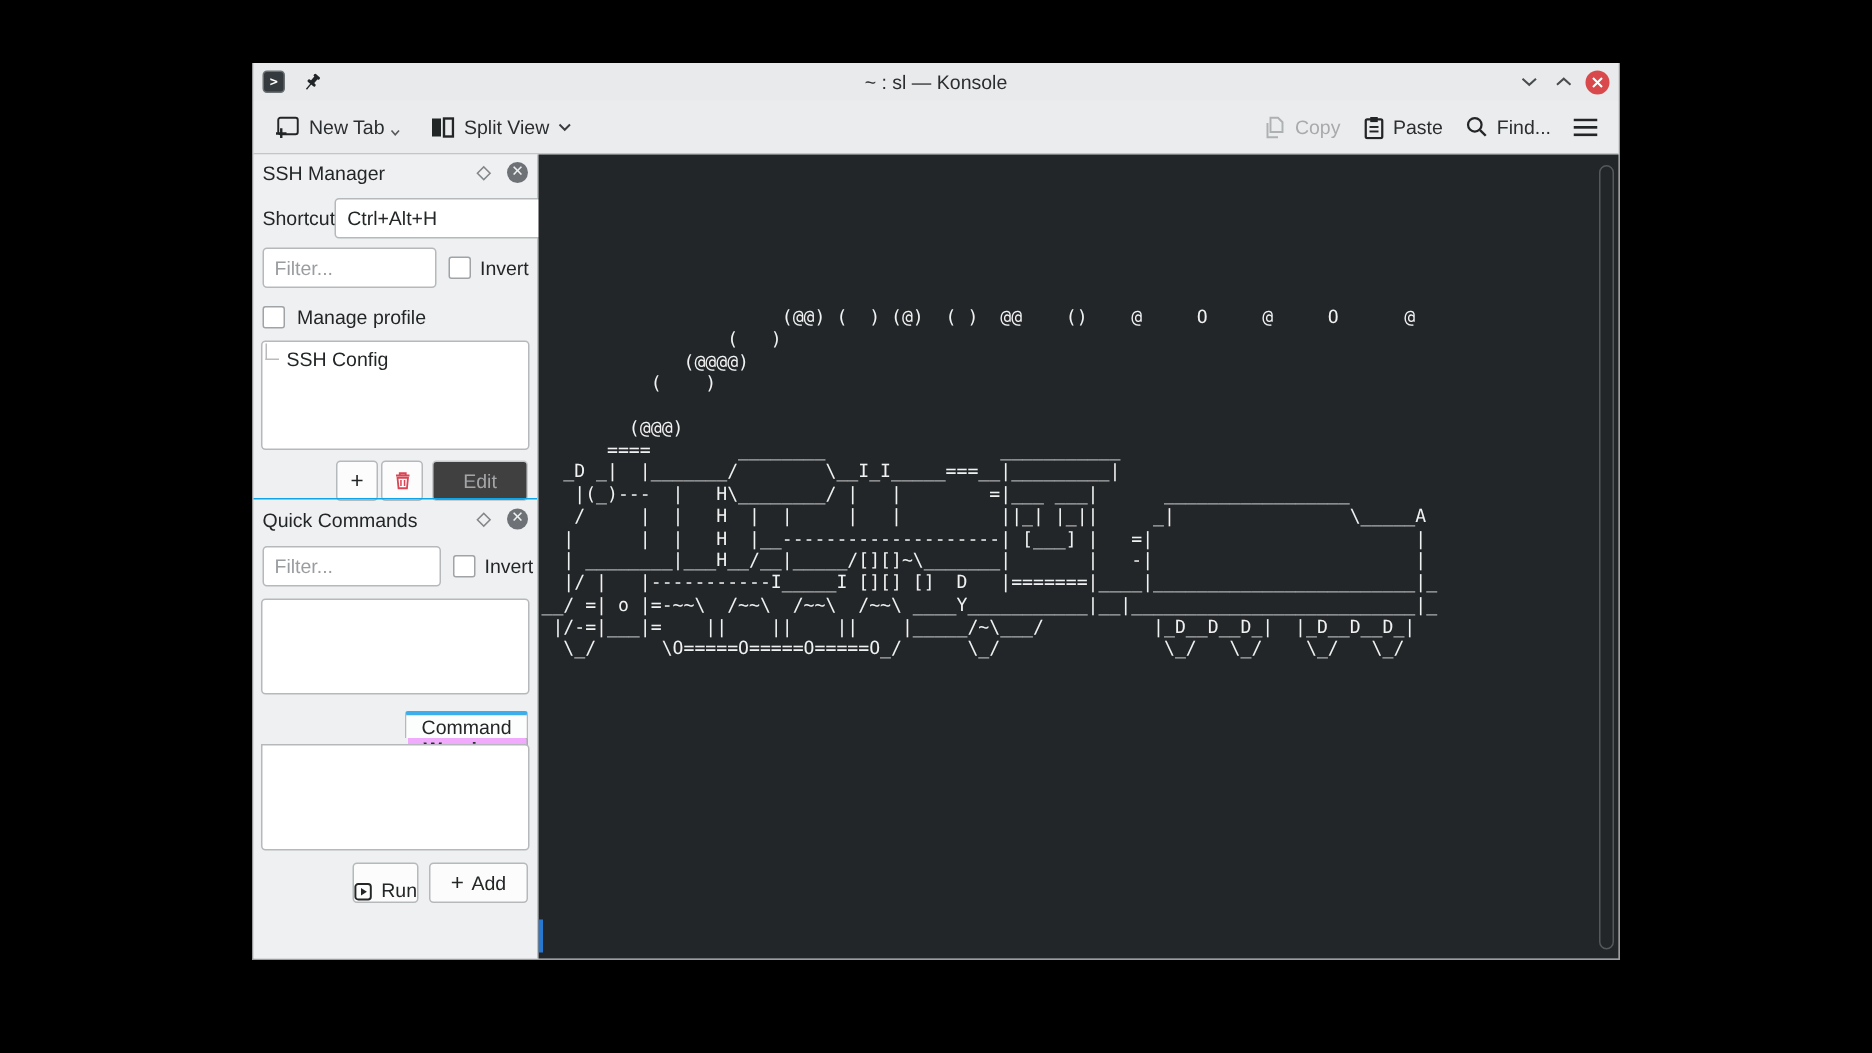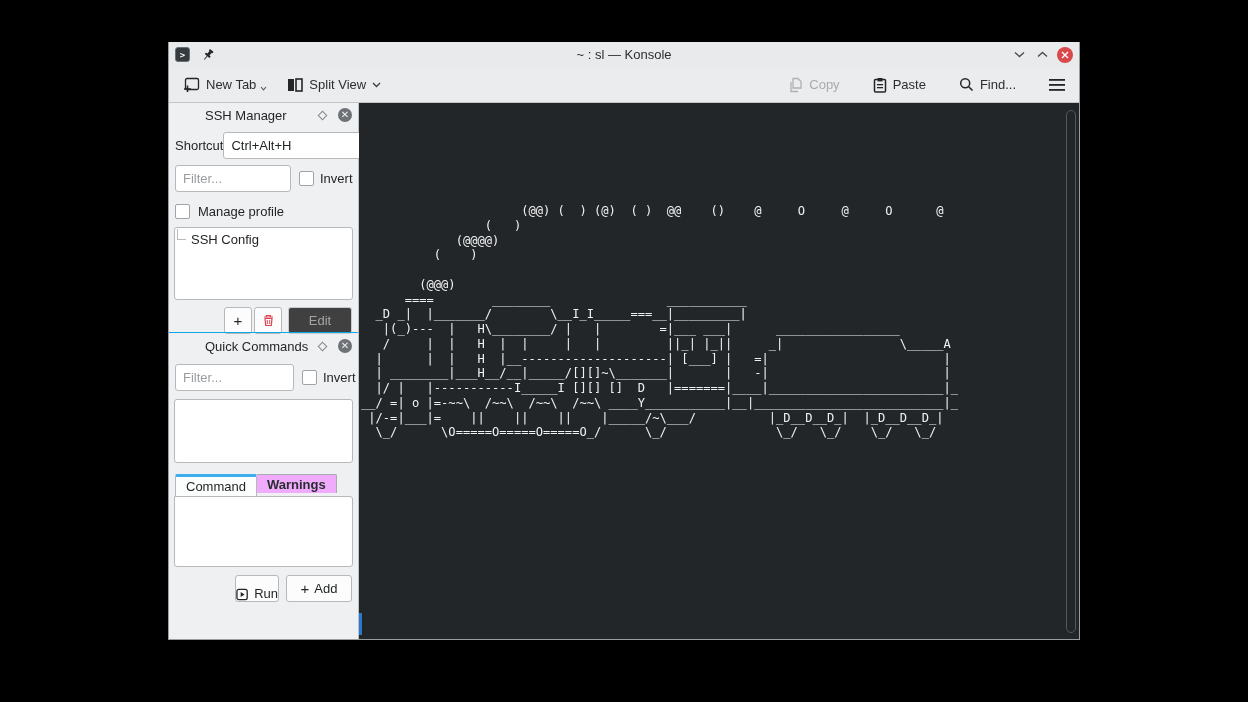--- a/index.html
+++ b/index.html
@@ -14,48 +14,48 @@
   .tb-pin{margin-left:11px;width:14px;height:14px;}
   .tb-title{position:absolute;left:0;right:0;text-align:center;font-size:13px;color:#2b2e30;}
   .tb-ctrls{margin-left:auto;display:flex;align-items:center;gap:6px;padding-right:6px;z-index:2;}
   .tb-btn{width:17px;height:17px;display:flex;align-items:center;justify-content:center;}
   .close-circle{width:16px;height:16px;border-radius:50%;background:#d9494c;display:flex;align-items:center;justify-content:center;}
   
   .toolbar{height:36px;background:#ebeced;border-bottom:1px solid #c3c5c6;display:flex;align-items:center;
     padding:0 8px;font-size:13px;color:#2b2e30;flex:0 0 auto;}
   .tbtn{display:flex;align-items:center;gap:6px;padding:4px 6px;border-radius:3px;}
   .tbtn.disabled{color:#a8abac;}
-  .tool-right{margin-left:auto;display:flex;align-items:center;gap:21px;}
+  .tool-right{margin-left:auto;display:flex;align-items:center;gap:3px;}
   .menucaret{align-self:flex-end;margin-bottom:1px;margin-left:-2px;}
   
   .main{flex:1;display:flex;min-height:0;}
   .sidebar{width:190px;background:#eff0f1;border-right:1px solid #bfc1c2;display:flex;flex-direction:column;flex:0 0 auto;}
   .panel{padding:0 6px;}
   .panel.ssh{height:229px;flex:0 0 auto;}
   .panel.qc{flex:1;border-top:1px solid #0ea5e9;}
-  .phead{height:24px;display:flex;align-items:center;font-size:13px;color:#232627;margin-left:30px;}
+  .phead{height:24px;display:flex;align-items:center;font-size:13px;color:#232627;}
   .phead .ptitle{flex:1;}
   .dock-diamond{width:7px;height:7px;border:1px solid #84878a;transform:rotate(45deg);margin-right:12px;}
   .dock-close{width:14px;height:14px;border-radius:50%;background:#6e7276;color:#eff0f1;
     font-size:10px;line-height:13px;text-align:center;font-weight:bold;}
   .row{display:flex;align-items:center;}
   .lbl{font-size:13px;color:#232627;text-align:right;}
   input[type=text]{height:27px;background:#fff;border:1px solid #b6b9bb;border-radius:3px;
     font-size:13px;color:#232627;padding:0 7px;outline:none;font-family:inherit;}
   input::placeholder{color:#9a9da0;}
   .chk{width:15px;height:15px;background:#fff;border:1px solid #a0a4a7;border-radius:2px;flex:0 0 auto;}
   .whitebox{background:#fff;border:1px solid #b6b9bb;border-radius:3px;}
   .btn{background:#fcfcfc;border:1px solid #b6b9bb;border-radius:3px;height:27px;display:flex;
     align-items:center;justify-content:center;font-size:13px;color:#232627;gap:6px;}
   .btn.disabled{background:#404040;border-color:#c9cbcd;color:#a3a5a7;}
   .treeitem{display:flex;align-items:flex-start;font-size:13px;color:#232627;padding:4px 4px 0 2px;}
   .branch{width:9px;height:11px;border-left:1px solid #b9bcbe;border-bottom:1px solid #b9bcbe;
     margin-right:5px;margin-top:-3px;}
   
-  .tabs{display:flex;height:22px;margin-top:11px;}
+  .tabs{display:flex;align-items:flex-end;height:22px;margin-top:11px;flex-direction:column;}
   .tab{font-size:13px;padding:0 10px;display:flex;align-items:center;}
   .tab.active{background:#fcfdfd;border:1px solid #b6b9bb;border-bottom:none;border-top:3px solid #3daee9;
     border-radius:2px 2px 0 0;height:22px;color:#232627;position:relative;z-index:2;margin-bottom:-1px;}
   .tab.inactive{background:#f0abfc;border:1px solid #a9acae;border-bottom:none;border-left:none;
     height:19px;color:#2b2e30;border-radius:0 2px 0 0;font-weight:bold;}
   .textbox{height:71px;position:relative;z-index:1;}
   
   .terminal{flex:1;background:#232629;position:relative;min-width:0;overflow:hidden;}
   .term-pre{margin:0;padding:101px 0 0 2px;font-family:"DejaVu Sans Mono",monospace;
     font-size:12.1px;line-height:14.75px;color:#f0f1f1;white-space:pre;}

